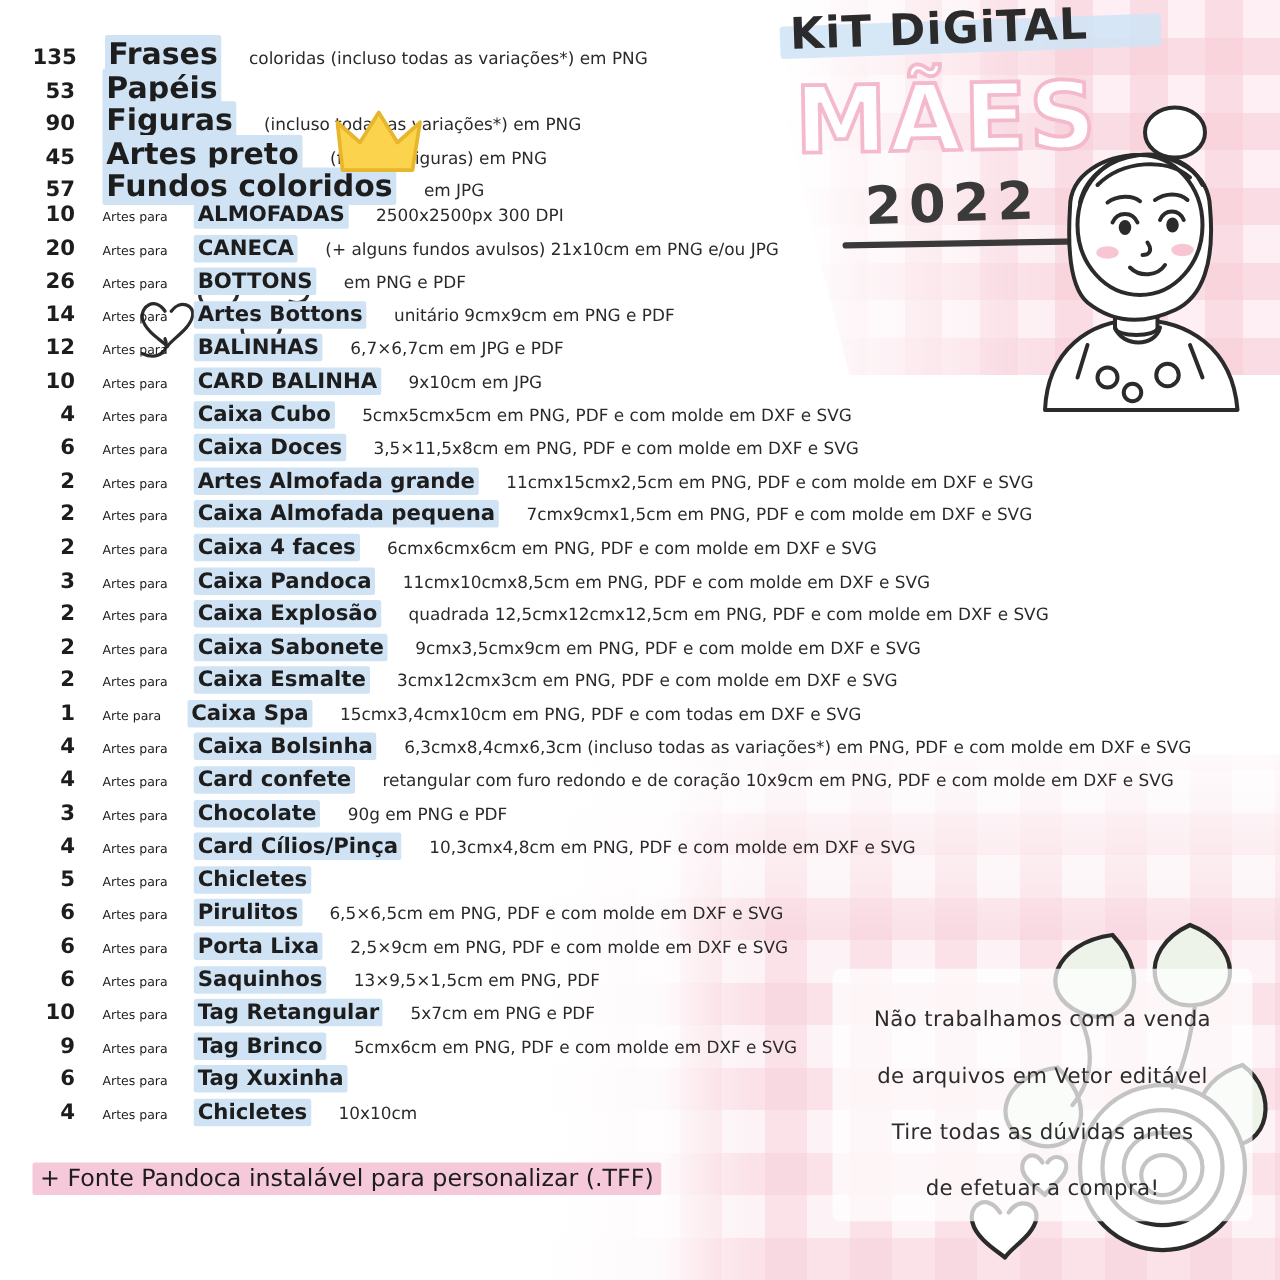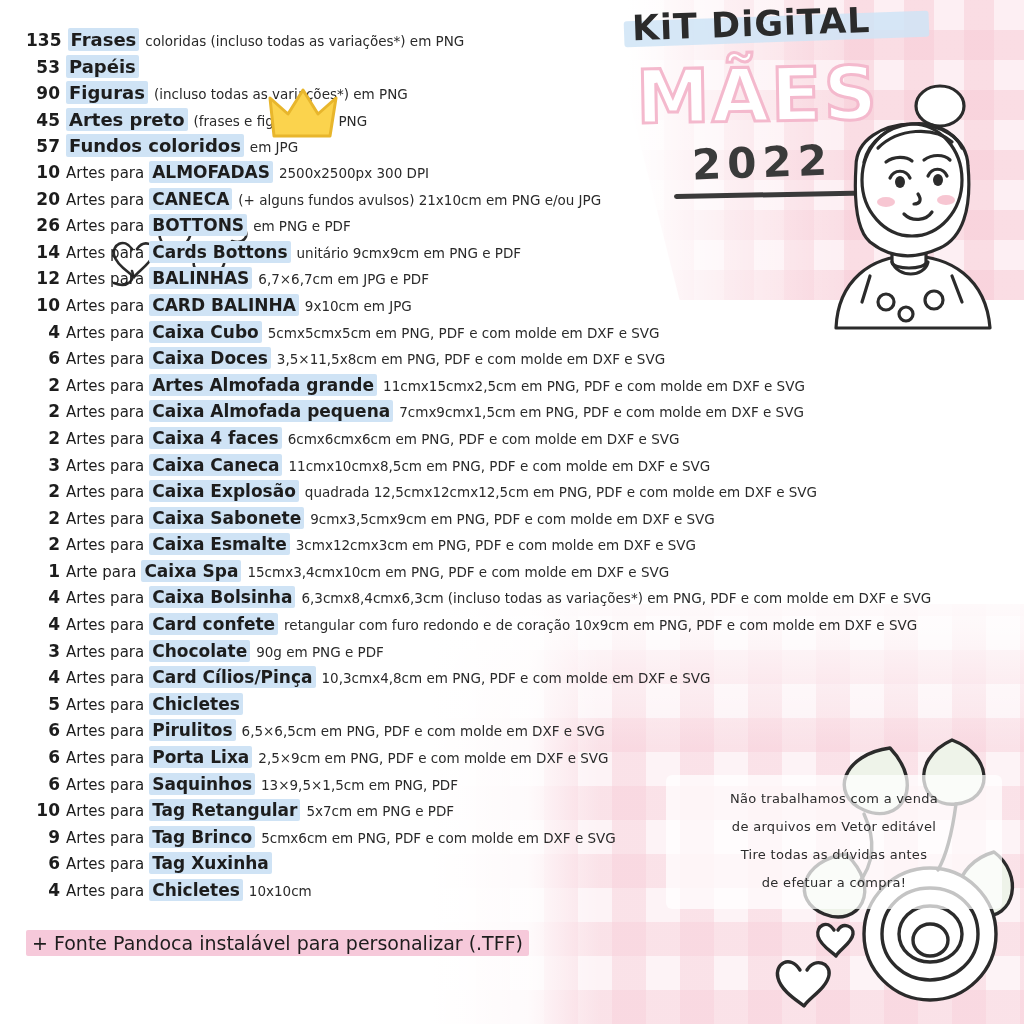--- a/index.html
+++ b/index.html
@@ -136,45 +136,46 @@
     left: 26px;
     top: 28px;
     width: 900px;
     z-index: 5;
   }
   .row {
     display: flex;
     align-items: baseline;
     height: 26.6px;
     white-space: nowrap;
+    gap: 16px;
   }
   .qty {
     font-size: 17px;
     font-weight: bold;
     color: #1d1d1d;
     min-width: 34px;
     text-align: right;
     margin-right: 6px;
   }
   .noun {
-    font-size: 15px;
+    font-size: 10px;
     color: #1d1d1d;
     margin-right: 5px;
   }
   .hl {
     font-size: 17px;
     font-weight: bold;
     color: #1d1d1d;
     background: #cfe3f5;
     padding: 1px 3px;
     border-radius: 2px;
     margin-right: 6px;
   }
   .hl.big {
-    font-size: 18px;
+    font-size: 24px;
   }
   .tail {
     font-size: 13.5px;
     color: #2a2a2a;
   }
   .footer-line {
     position: absolute;
     left: 26px;
     top: 930px;
     z-index: 5;
@@ -192,24 +193,25 @@
     right: 22px;
     top: 775px;
     width: 320px;
     z-index: 6;
     text-align: center;
     background: rgba(255,255,255,0.72);
     padding: 10px 8px 12px 8px;
     border-radius: 6px;
   }
   .note div {
-    font-size: 13px;
+    font-size: 17px;
     color: #2c2c2c;
     line-height: 28px;
     letter-spacing: .3px;
+    margin-top: 17px;
   }
 
   
   .char {
     position: absolute;
     right: 0;
     top: 70px;
     width: 230px;
     height: 260px;
     z-index: 4;
@@ -376,21 +378,21 @@
     </div>
     <div class="row">
       <span class="qty">26</span>
       <span class="noun">Artes para</span>
       <span class="hl">BOTTONS</span>
       <span class="tail">em PNG e PDF</span>
     </div>
     <div class="row">
       <span class="qty">14</span>
       <span class="noun">Artes para</span>
-      <span class="hl">Cards Bottons</span>
+      <span class="hl">Artes Bottons</span>
       <span class="tail">unitário 9cmx9cm em PNG e PDF</span>
     </div>
     <div class="row">
       <span class="qty">12</span>
       <span class="noun">Artes para</span>
       <span class="hl">BALINHAS</span>
       <span class="tail">6,7×6,7cm em JPG e PDF</span>
     </div>
     <div class="row">
       <span class="qty">10</span>
@@ -424,21 +426,21 @@
     </div>
     <div class="row">
       <span class="qty">2</span>
       <span class="noun">Artes para</span>
       <span class="hl">Caixa 4 faces</span>
       <span class="tail">6cmx6cmx6cm em PNG, PDF e com molde em DXF e SVG</span>
     </div>
     <div class="row">
       <span class="qty">3</span>
       <span class="noun">Artes para</span>
-      <span class="hl">Caixa Caneca</span>
+      <span class="hl">Caixa Pandoca</span>
       <span class="tail">11cmx10cmx8,5cm em PNG, PDF e com molde em DXF e SVG</span>
     </div>
     <div class="row">
       <span class="qty">2</span>
       <span class="noun">Artes para</span>
       <span class="hl">Caixa Explosão</span>
       <span class="tail">quadrada 12,5cmx12cmx12,5cm em PNG, PDF e com molde em DXF e SVG</span>
     </div>
     <div class="row">
       <span class="qty">2</span>
@@ -449,21 +451,21 @@
     <div class="row">
       <span class="qty">2</span>
       <span class="noun">Artes para</span>
       <span class="hl">Caixa Esmalte</span>
       <span class="tail">3cmx12cmx3cm em PNG, PDF e com molde em DXF e SVG</span>
     </div>
     <div class="row">
       <span class="qty">1</span>
       <span class="noun">Arte para</span>
       <span class="hl">Caixa Spa</span>
-      <span class="tail">15cmx3,4cmx10cm em PNG, PDF e com molde em DXF e SVG</span>
+      <span class="tail">15cmx3,4cmx10cm em PNG, PDF e com todas em DXF e SVG</span>
     </div>
     <div class="row">
       <span class="qty">4</span>
       <span class="noun">Artes para</span>
       <span class="hl">Caixa Bolsinha</span>
       <span class="tail">6,3cmx8,4cmx6,3cm (incluso todas as variações*) em PNG, PDF e com molde em DXF e SVG</span>
     </div>
     <div class="row">
       <span class="qty">4</span>
       <span class="noun">Artes para</span>

